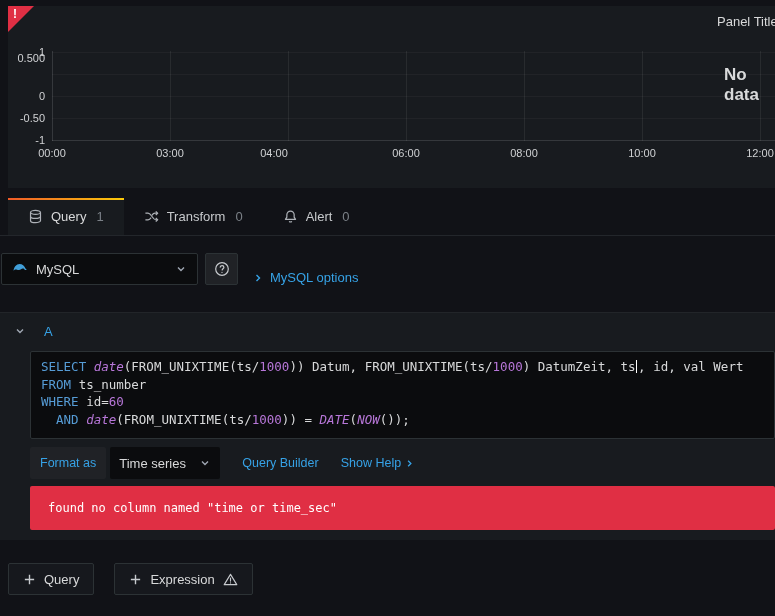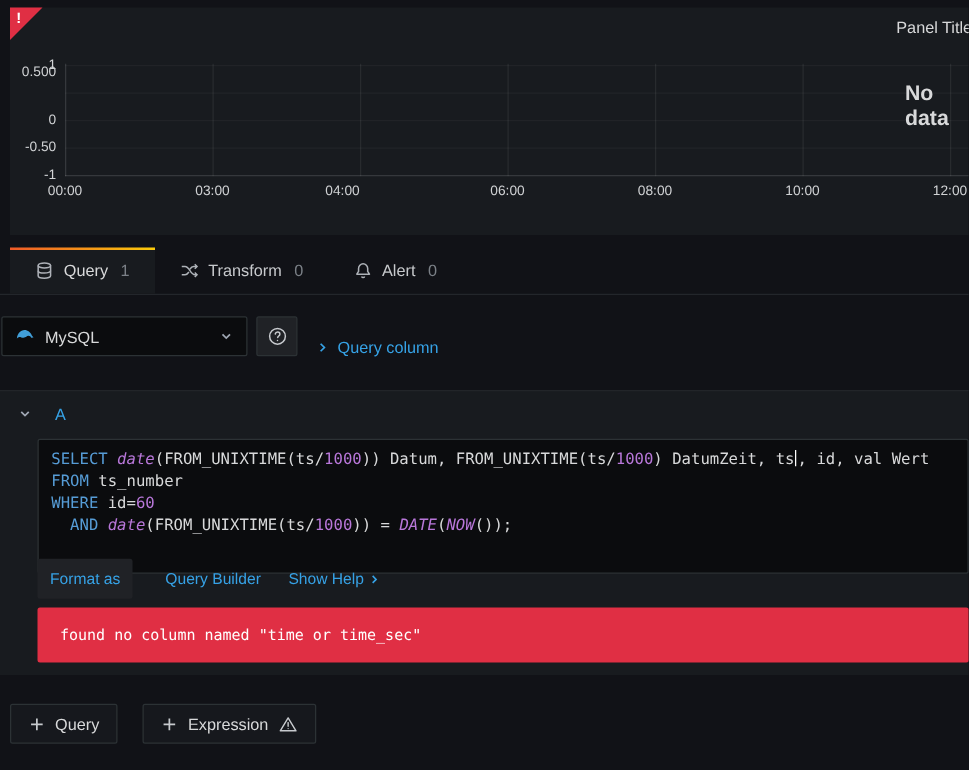--- a/index.html
+++ b/index.html
@@ -47,21 +47,21 @@
   .query-options { margin-left:14px; display:flex; align-items:center; gap:6px; color:#36a2e6;
     font-size:13px; font-weight:500; cursor:pointer; }
 
   
   .query-card { position:absolute; left:0; top:312px; width:775px; height:228px; background:#181b1f;
     border-top:1px solid #222529; }
   .row-header { height:36px; display:flex; align-items:center; padding-left:14px; gap:18px; cursor:pointer; }
   .row-header .ref { color:#36a2e6; font-size:13px; font-weight:500; }
   .row-header .icn { color:#9fa7b3; display:flex; }
 
-  .code-editor { position:absolute; left:30px; top:38px; width:745px; height:108px;
+  .code-editor { position:absolute; left:30px; top:38px; width:745px; height:88px;
     background:#0b0c0e; border:1px solid #2c3235; border-radius:2px; padding:6px 10px;
     font-family:"DejaVu Sans Mono","Liberation Mono",monospace; font-size:12.5px; line-height:17.5px;
     white-space:pre; overflow:hidden; cursor:text; }
   .code-line { white-space:pre; }
   .tok-p { color:#d8d9da; }
   .tok-k { color:#569cd6; }
   .tok-f { color:#b877d9; font-style:italic; }
   .tok-n { color:#b877d9; }
   .caret { display:inline-block; width:1.5px; height:13px; background:#ffffff; vertical-align:-2px; margin:0 1px 0 0; }
 
@@ -188,38 +188,46 @@
           <circle cx="8" cy="11.4" r="0.6" fill="currentColor" stroke="none"></circle>
         </svg>
       </span>
     </button>
     <div class="query-options">
       <span style="display:flex">
         <svg width="12" height="12" viewBox="0 0 12 12" fill="none" stroke="currentColor" stroke-width="1.4">
             <path d="M4.5 3l3 3-3 3"></path>
           </svg>
       </span>
-      <span>Query column</span>
+      <span>MySQL options</span>
     </div>
   </div>
 
   <div class="query-card">
     <div class="row-header">
       <span class="icn">
         <svg width="12" height="12" viewBox="0 0 12 12" fill="none" stroke="currentColor" stroke-width="1.4">
             <path d="M3 4.5l3 3 3-3"></path>
           </svg>
       </span>
       <span class="ref">A</span>
     </div>
 
     <div class="code-editor"><div class="code-line"><span class="tok-k">SELECT</span><span class="tok-p"> </span><span class="tok-f">date</span><span class="tok-p">(FROM_UNIXTIME(ts/</span><span class="tok-n">1000</span><span class="tok-p">)) Datum, FROM_UNIXTIME(ts/</span><span class="tok-n">1000</span><span class="tok-p">) DatumZeit, ts</span><span class="caret"></span><span class="tok-p">, id, val Wert</span></div><div class="code-line"><span class="tok-k">FROM</span><span class="tok-p"> ts_number</span></div><div class="code-line"><span class="tok-k">WHERE</span><span class="tok-p"> id=</span><span class="tok-n">60</span></div><div class="code-line"><span class="tok-p">  </span><span class="tok-k">AND</span><span class="tok-p"> </span><span class="tok-f">date</span><span class="tok-p">(FROM_UNIXTIME(ts/</span><span class="tok-n">1000</span><span class="tok-p">)) = </span><span class="tok-f">DATE</span><span class="tok-p">(</span><span class="tok-f">NOW</span><span class="tok-p">());</span></div></div>
 
     <div class="format-row">
       <div class="inline-label">Format as</div>
+      <div class="format-select">
+        <span>Time series</span>
+        <span class="icn">
+          <svg width="12" height="12" viewBox="0 0 12 12" fill="none" stroke="currentColor" stroke-width="1.4">
+              <path d="M3 4.5l3 3 3-3"></path>
+            </svg>
+        </span>
+      </div>
       <a class="fmt-link">
         <span>Query Builder</span>
       </a>
       <a class="fmt-link">
         <span>Show Help</span>
         <span style="display:flex">
           <svg width="11" height="11" viewBox="0 0 12 12" fill="none" stroke="currentColor" stroke-width="1.4">
               <path d="M4.5 3l3 3-3 3"></path>
             </svg>
         </span>

